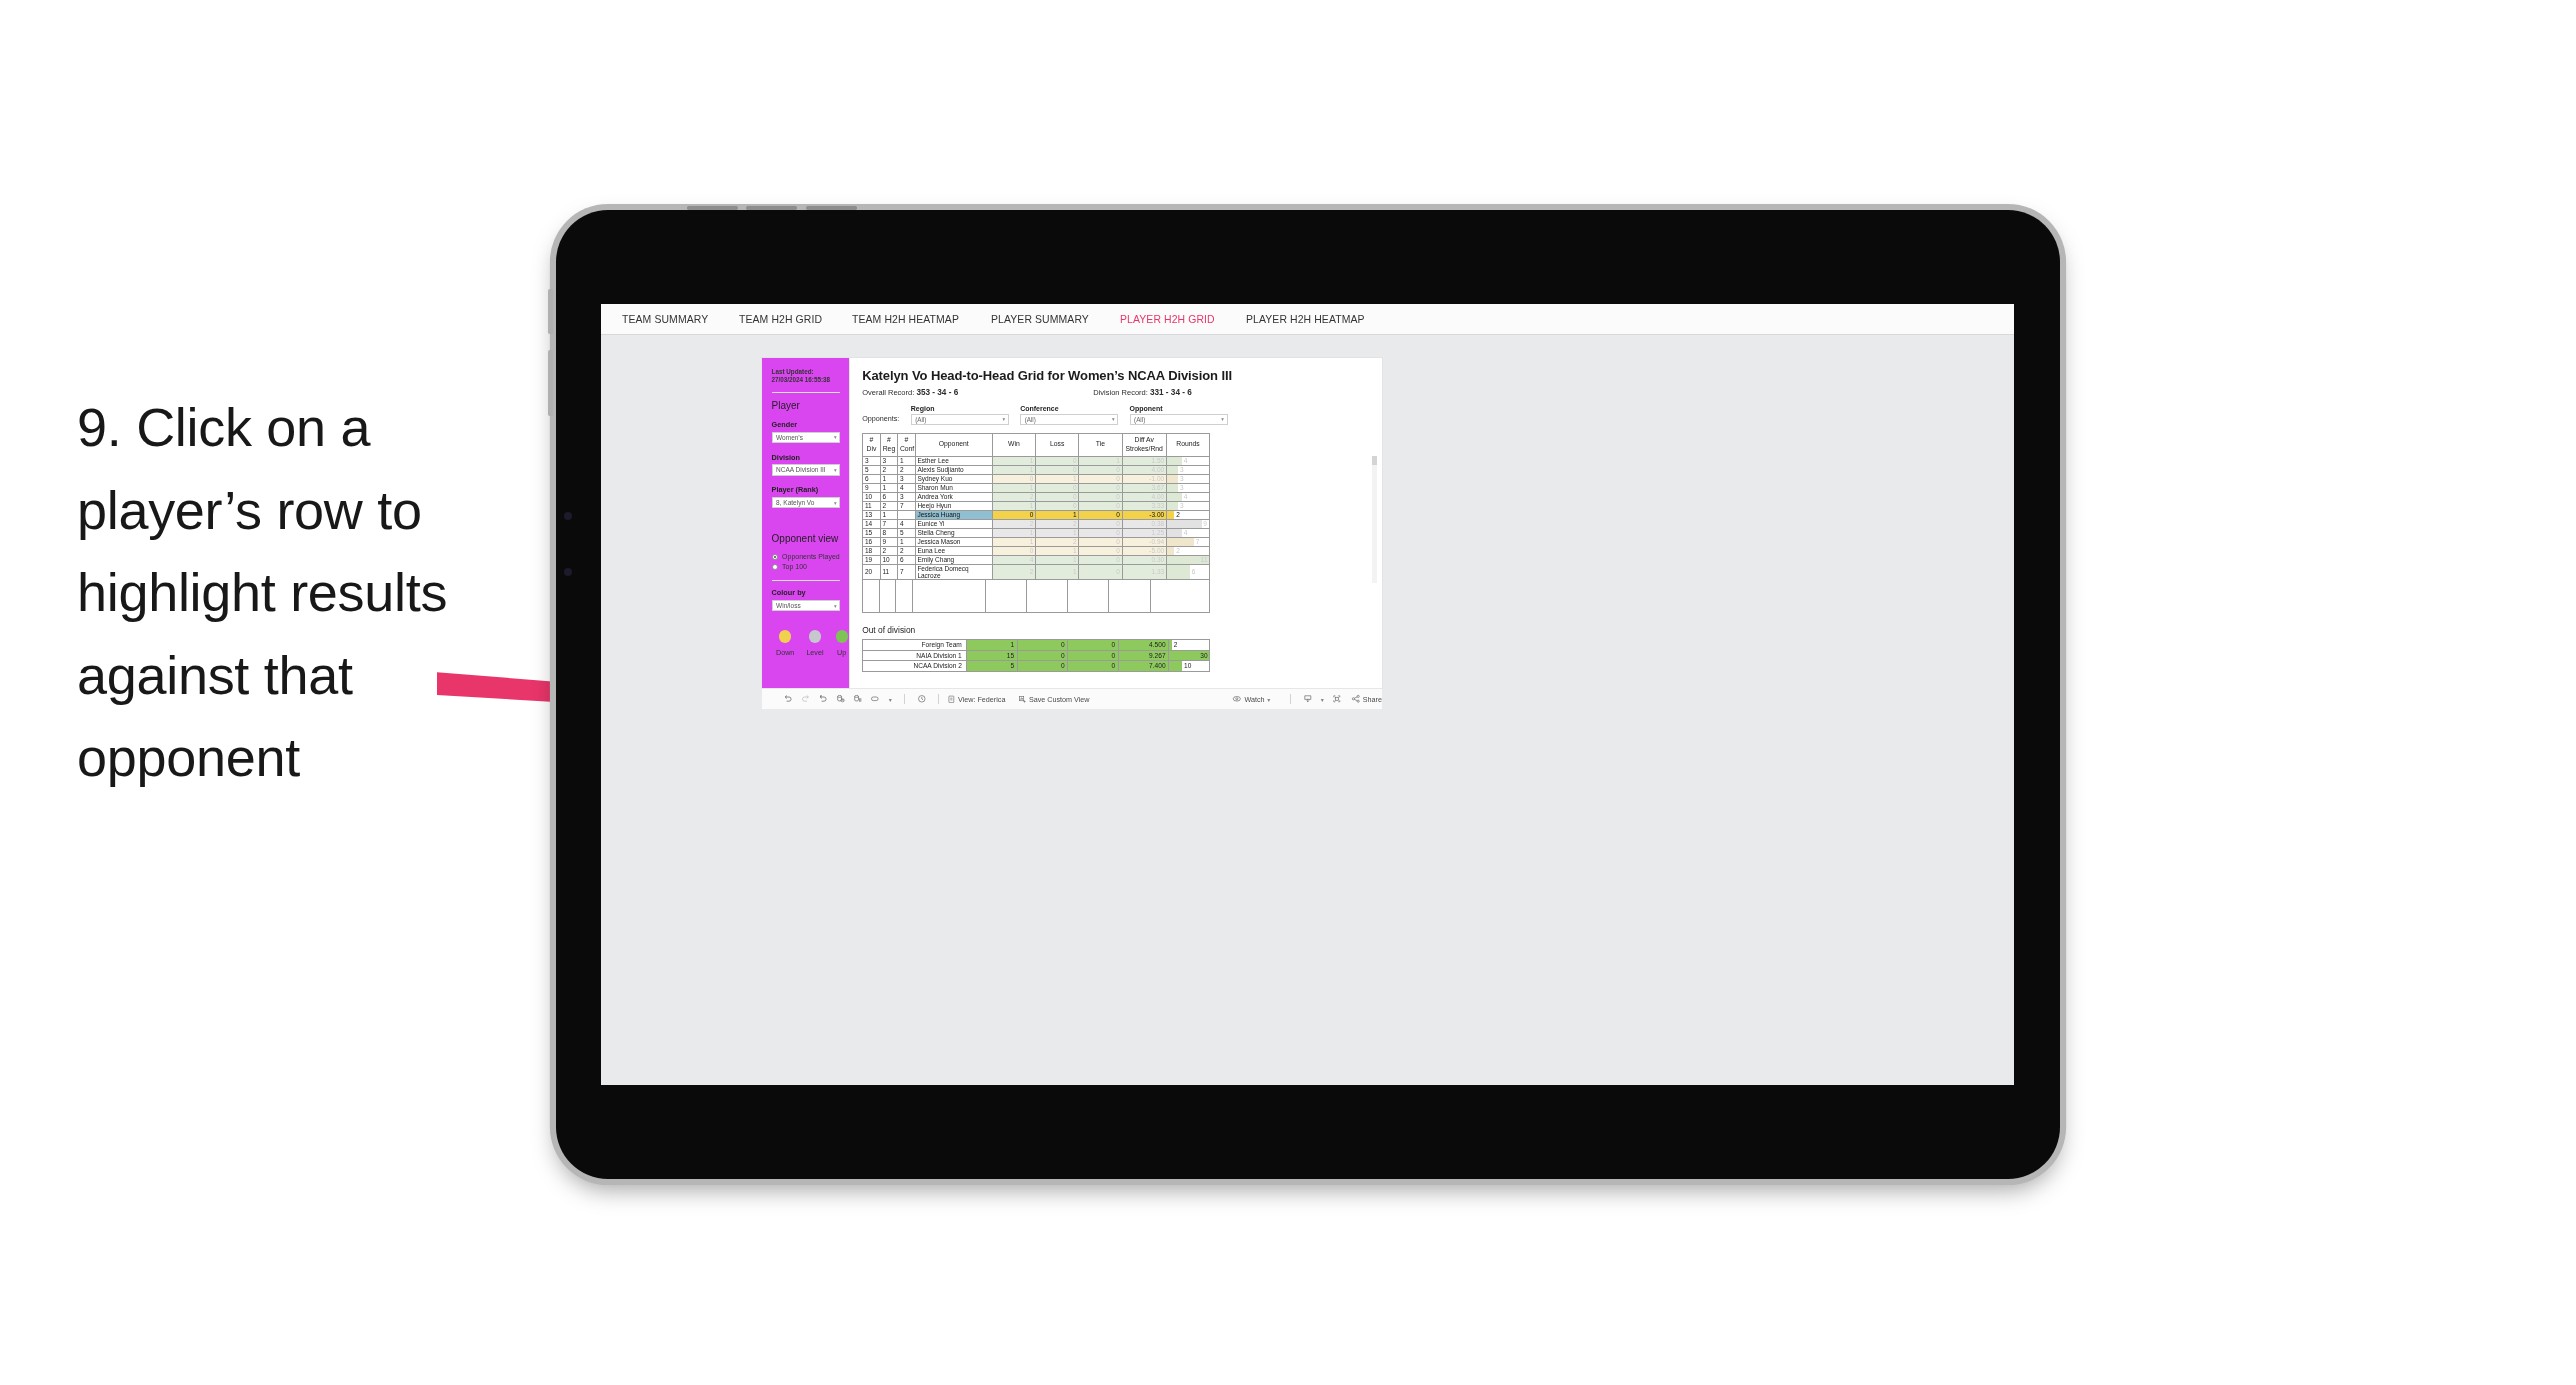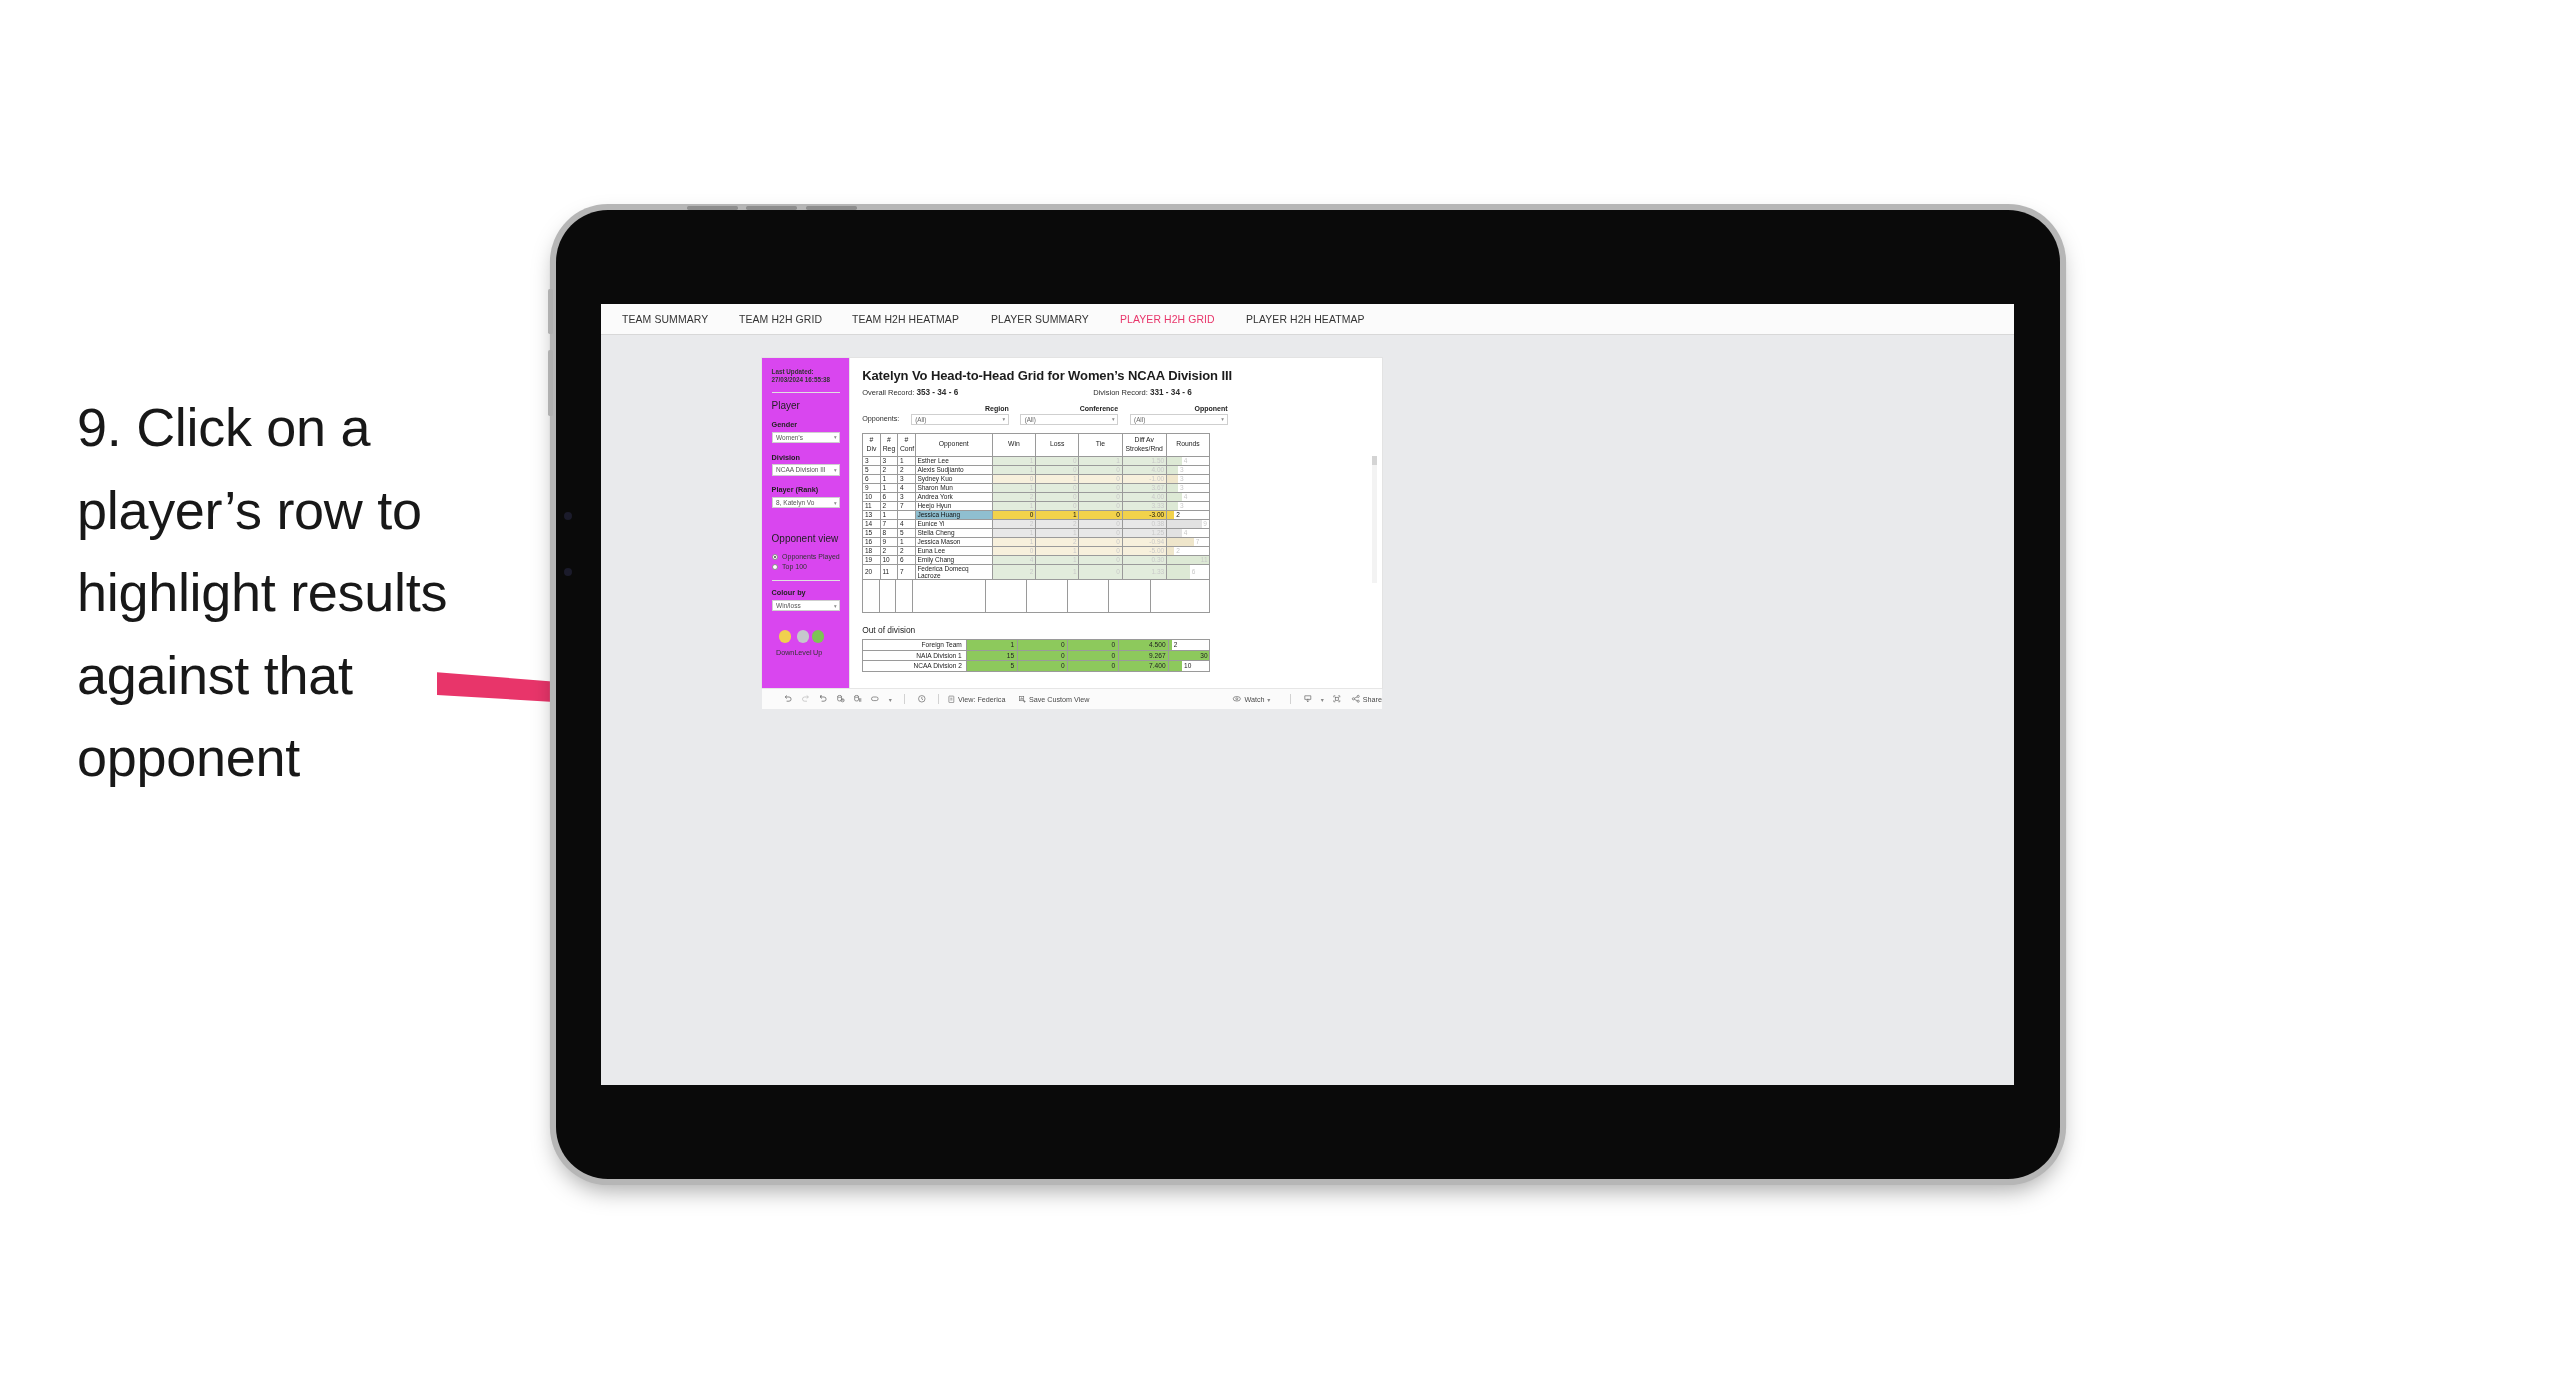--- a/index.html
+++ b/index.html
@@ -113,33 +113,33 @@
     padding: 0 2.6px 0 3.5px; font-size: 6.5px; color: #555; margin-bottom: 9.6px;
     cursor: pointer;
   }
   .caret { font-size: 5.2px; color: #888; }
   .radio-row { display:flex; align-items:center; gap:4.4px; margin-bottom:2.6px; cursor:pointer;}
   .radio { width: 6.1px; height: 6.1px; border-radius:50%; border:0.9px solid #8c8c8c; background:#fff;
      position:relative; flex:none;}
   .radio.on::after{content:"";position:absolute;left:1.4px;top:1.4px;width:2.1px;height:2.1px;
      border-radius:50%;background:#4a4a4a;}
   .radio-lab { font-size: 7px; color: #333; }
-  .swatches { display: flex; gap: 0; margin-top: 19px; padding-left: 4.4px; }
+  .swatches { display: flex; gap: 12px; margin-top: 19px; padding-left: 4.4px; }
   .sw-col { text-align: center; }
   .sw-dot { width: 12.2px; height: 12.2px; border-radius: 50%; margin: 0 auto 5.2px; }
   .sw-lab { font-size: 7.2px; color: #333; }
 
   
   #vizmain { flex: 1; padding: 9.6px 10.5px 0 12.2px; position: relative; }
   .viz-title { font-size: 13px; color: #1c1c1c; font-weight: 600; letter-spacing:-0.1px;}
   .rec-row { display: flex; margin-top: 5.2px; font-size: 7.5px; color: #2d2d2d; }
   .rec-row .r2 { margin-left: 135px; }
   .rec-row b { font-weight: 700; font-size: 8.2px; }
 
-  .opp-filters { display: flex; align-items: flex-end; margin-top: 8.7px; gap: 11.4px; text-align: right; }
+  .opp-filters { display: flex; align-items: flex-end; margin-top: 8.7px; gap: 11.4px; }
   .opp-label { font-size: 7.2px; color: #2d2d2d; padding-bottom: 1.7px; }
   .opp-grp { }
   .opp-grp .f-lab2 { font-size: 7px; color: #222; font-weight: 600; margin-bottom: 1.7px; }
   .opp-sel {
     width: 98px; height: 10.5px; border: 0.9px solid #cfcfcf; background:#fff;
     display:flex; align-items:center; justify-content:space-between;
     padding: 0 2.6px 0 3.5px; font-size: 6.3px; color:#666; cursor:pointer;
   }
 
   

